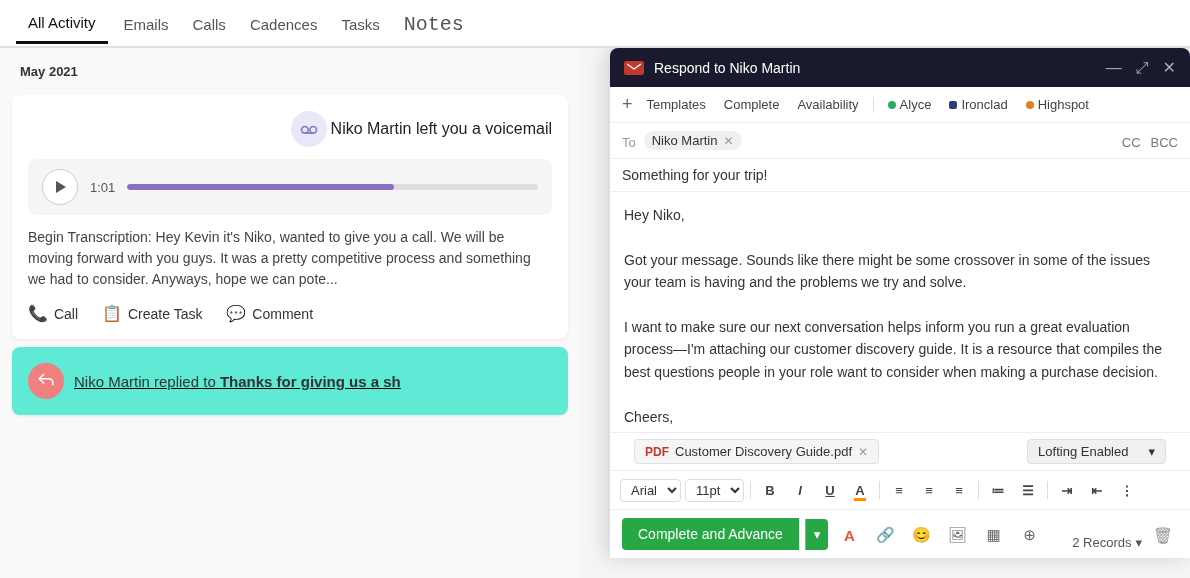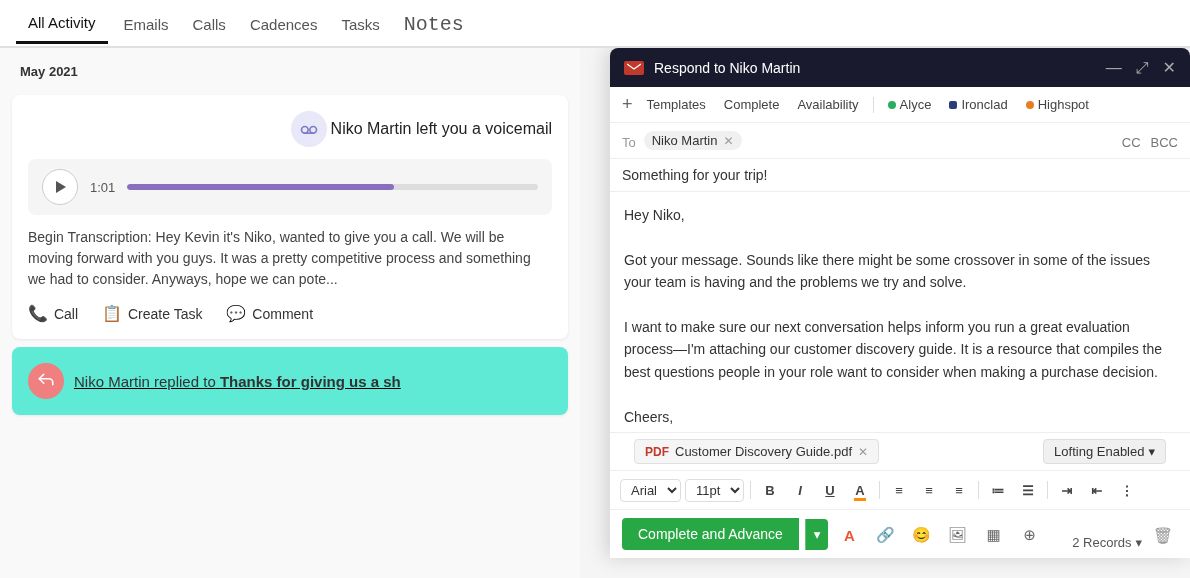--- a/index.html
+++ b/index.html
@@ -72,21 +72,21 @@
     .subject-field { padding: 8px 12px; border-bottom: 1px solid #eee; font-size: 14px; color: #333; flex-shrink: 0; }
 
     
     .compose-body { flex: 1; padding: 12px 14px; font-size: 14px; color: #333; line-height: 1.6; overflow-y: auto; }
 
     
     .attachment-row { display: flex; align-items: center; padding: 6px 24px; border-top: 1px solid #eee; gap: 8px; flex-shrink: 0; }
     .attachment-chip { display: flex; align-items: center; gap: 6px; background: #f5f5f5; border: 1px solid #e0e0e0; border-radius: 4px; padding: 4px 10px; font-size: 13px; color: #333; cursor: pointer; }
     .pdf-icon { color: #c0392b; font-size: 12px; font-weight: 700; }
     .attach-x { color: #999; font-size: 12px; cursor: pointer; }
-    .lofting-btn { margin-left: auto; display: flex; align-items: center; gap: 4px; background: #f0f0f0; border: 1px solid #ddd; border-radius: 4px; padding: 4px 10px; font-size: 13px; color: #333; cursor: pointer; }
+    .lofting-btn { margin-left: auto; display: flex; align-items: center; gap: 20px; background: #f0f0f0; border: 1px solid #ddd; border-radius: 4px; padding: 4px 10px; font-size: 13px; color: #333; cursor: pointer; }
 
     
     .format-bar { display: flex; align-items: center; padding: 6px 10px; border-top: 1px solid #eee; gap: 4px; flex-shrink: 0; }
     .fmt-select { border: 1px solid #ddd; border-radius: 4px; padding: 2px 6px; font-size: 13px; color: #333; cursor: pointer; background: #fff; }
     .fmt-btn { width: 26px; height: 26px; display: flex; align-items: center; justify-content: center; border-radius: 4px; cursor: pointer; color: #444; font-size: 13px; font-weight: 600; }
     .fmt-sep { width: 1px; height: 18px; background: #ddd; margin: 0 2px; }
 
     
     .bottom-bar { display: flex; align-items: flex-end; padding: 8px 12px; border-top: 1px solid #eee; gap: 6px; background: #fff; flex-shrink: 0; }
     .send-btn { background: #28a745; color: #fff; border: none; border-radius: 4px 0 0 4px; padding: 8px 16px; font-size: 14px; font-weight: 500; cursor: pointer; }

